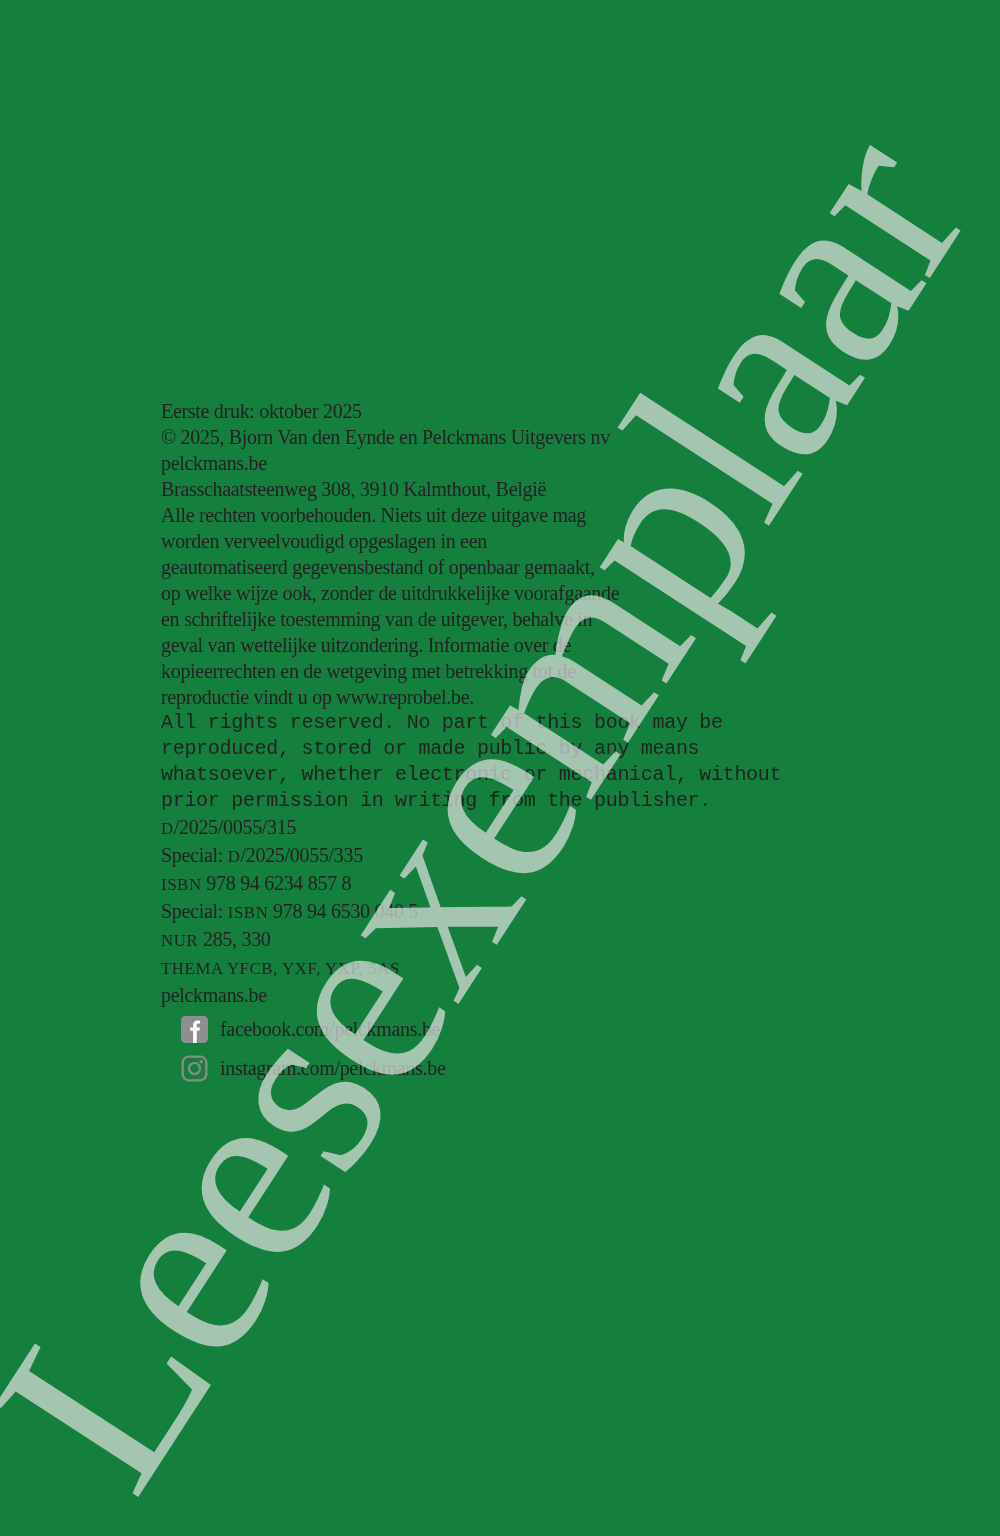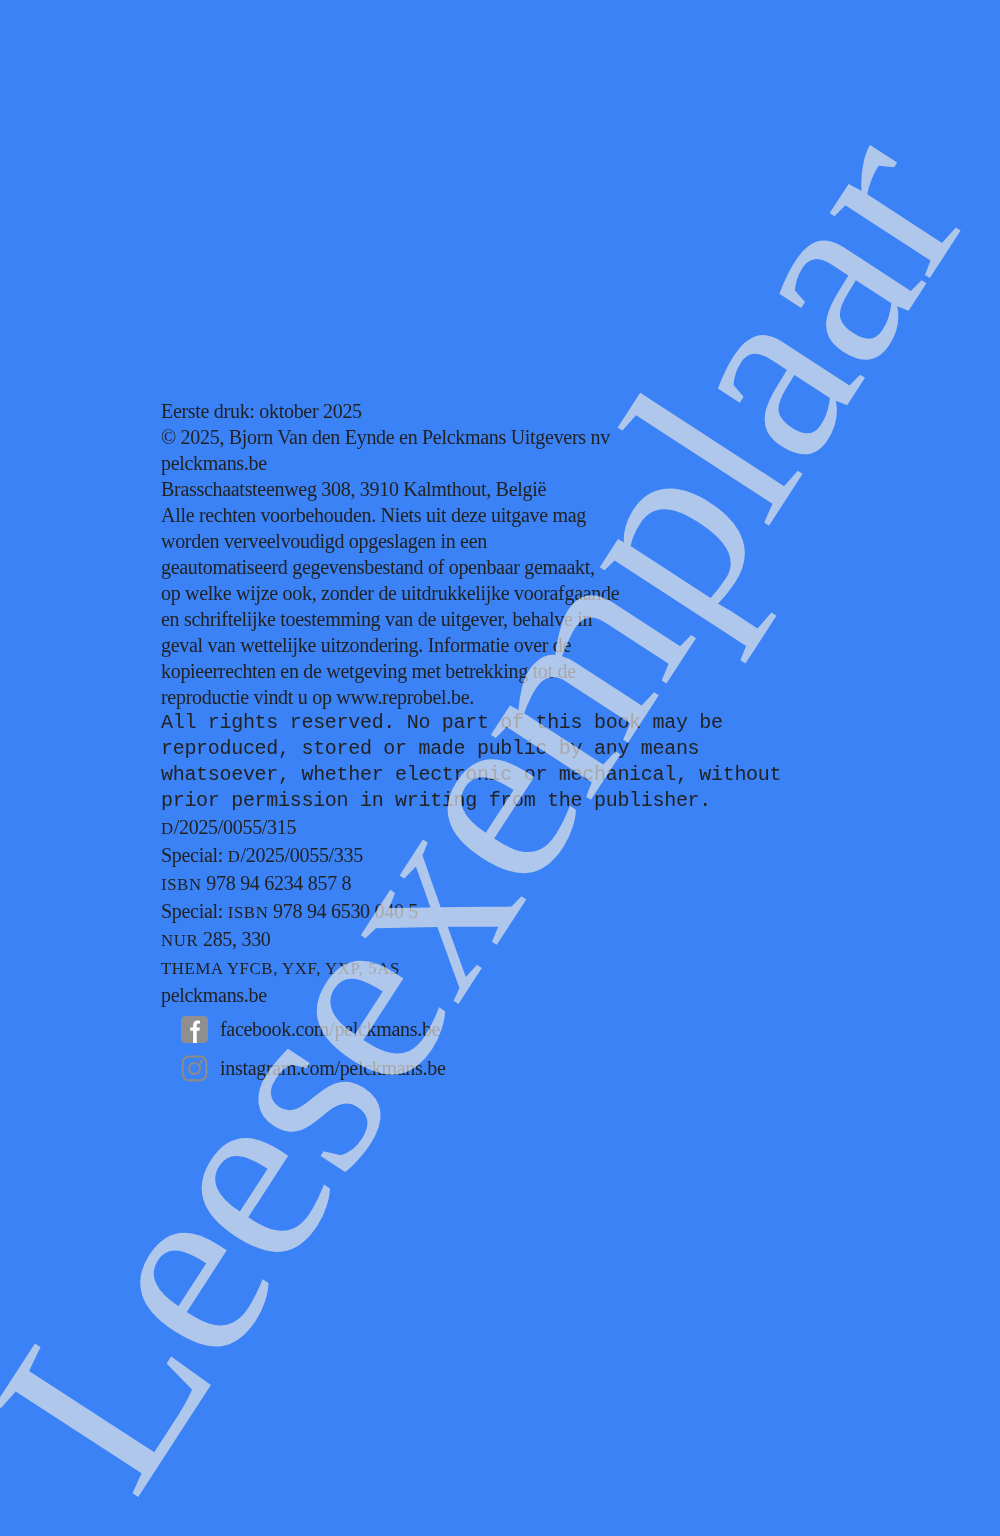--- a/index.html
+++ b/index.html
@@ -1,20 +1,20 @@
 <!DOCTYPE html>
 <html><head>
 <meta charset="utf-8">
 <style>
   html,body { margin:0; padding:0; background:#e0e0e0; }
   .page {
     position:relative;
     width:1000px; height:1536px;
     margin:0 auto;
-    background:#3b82f6;
+    background:#15803d;
     overflow:hidden;
     font-family:"Liberation Serif", serif;
     color:#222222;
   }
   .col {
     position:absolute;
     left:161px; top:398px;
     width:620px;
     font-size:20px;
     line-height:26px;

